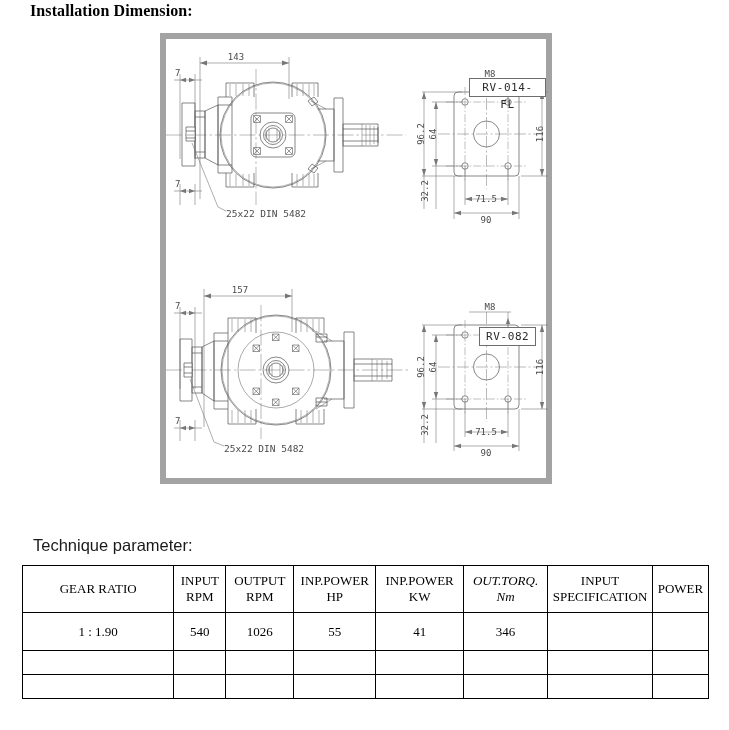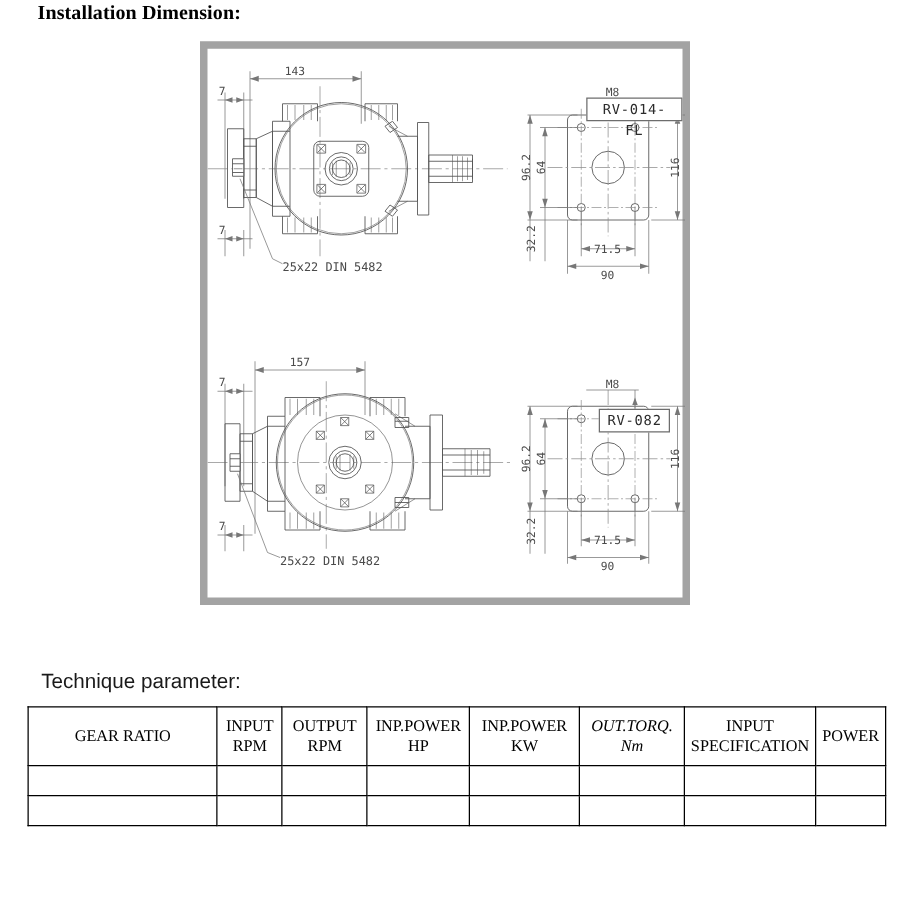--- a/index.html
+++ b/index.html
@@ -571,20 +571,30 @@
         <th class="col-spec">
           <span class="th1">INPUT</span>
           <span class="th2">SPECIFICATION</span>
         </th>
         <th class="col-weight">
           <span class="th1">POWER</span>
         </th>
       </tr>
     </thead>
     <tbody>
+      <tr class="data-row">
+        <td>1 : 1.90</td>
+        <td>540</td>
+        <td>1026</td>
+        <td>55</td>
+        <td>41</td>
+        <td>346</td>
+        <td></td>
+        <td></td>
+      </tr>
       <tr class="blank-row">
         <td></td>
         <td></td>
         <td></td>
         <td></td>
         <td></td>
         <td></td>
         <td></td>
         <td></td>
       </tr>

